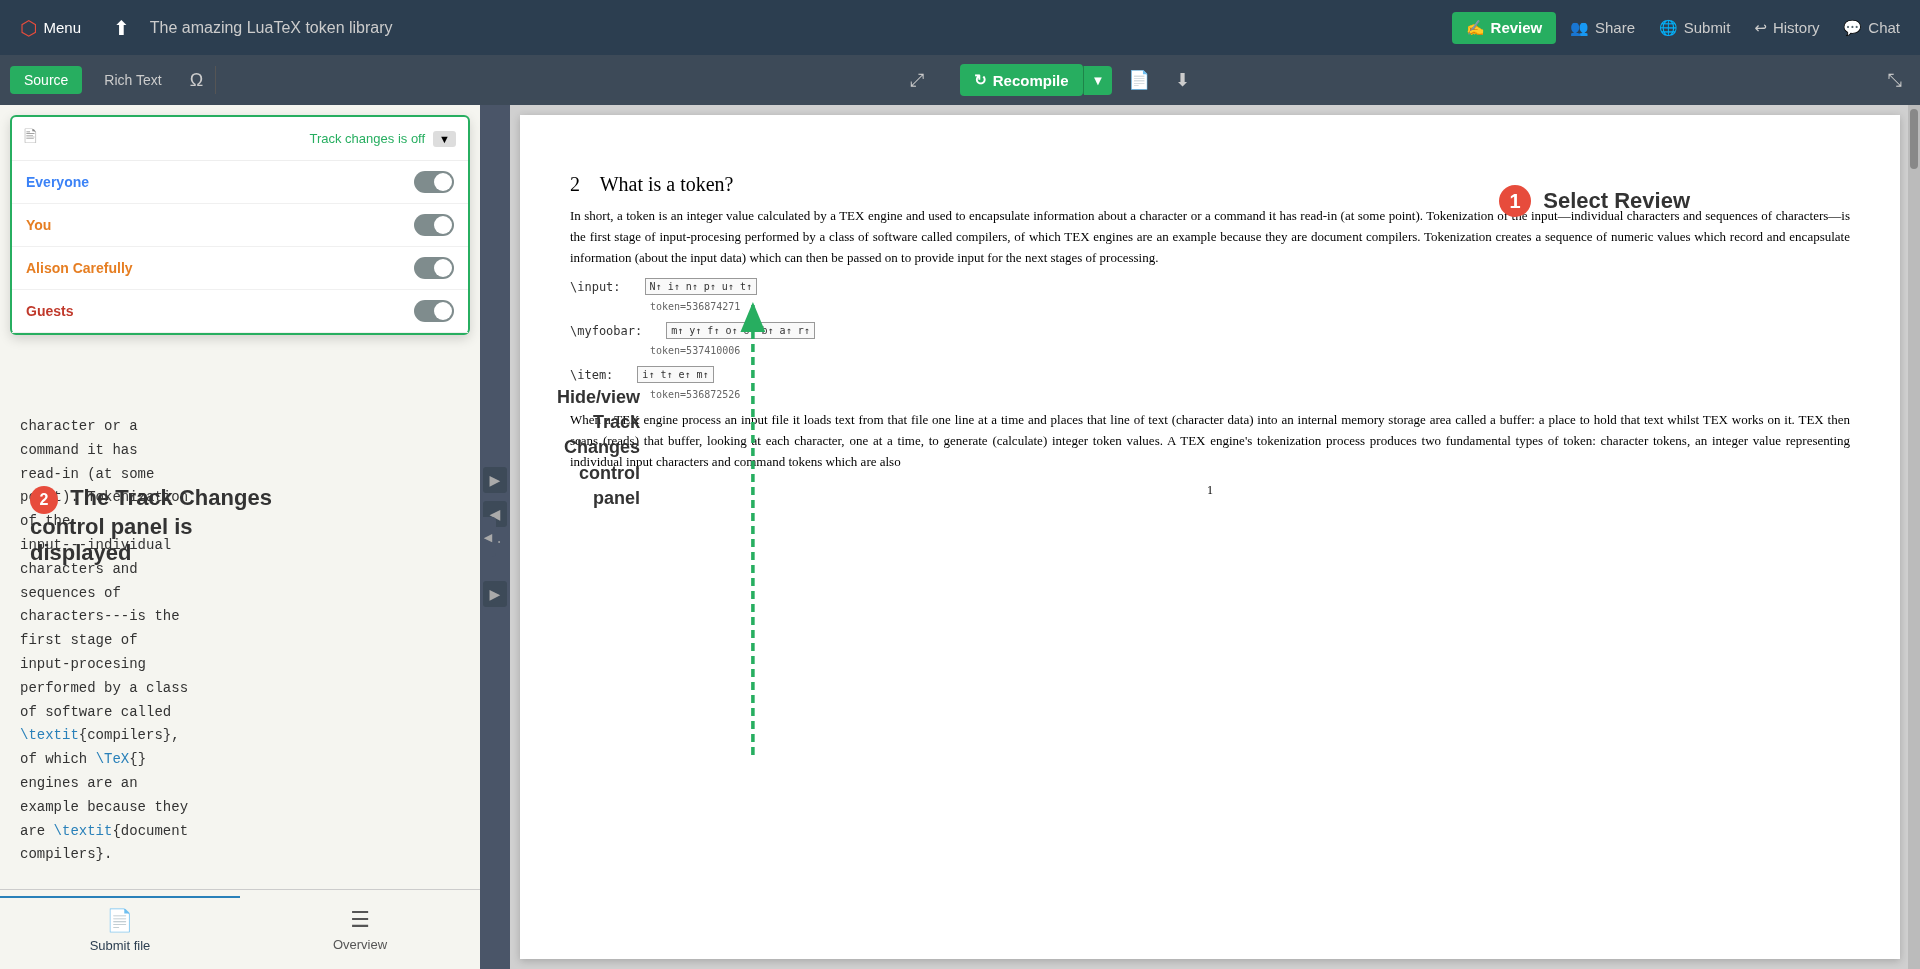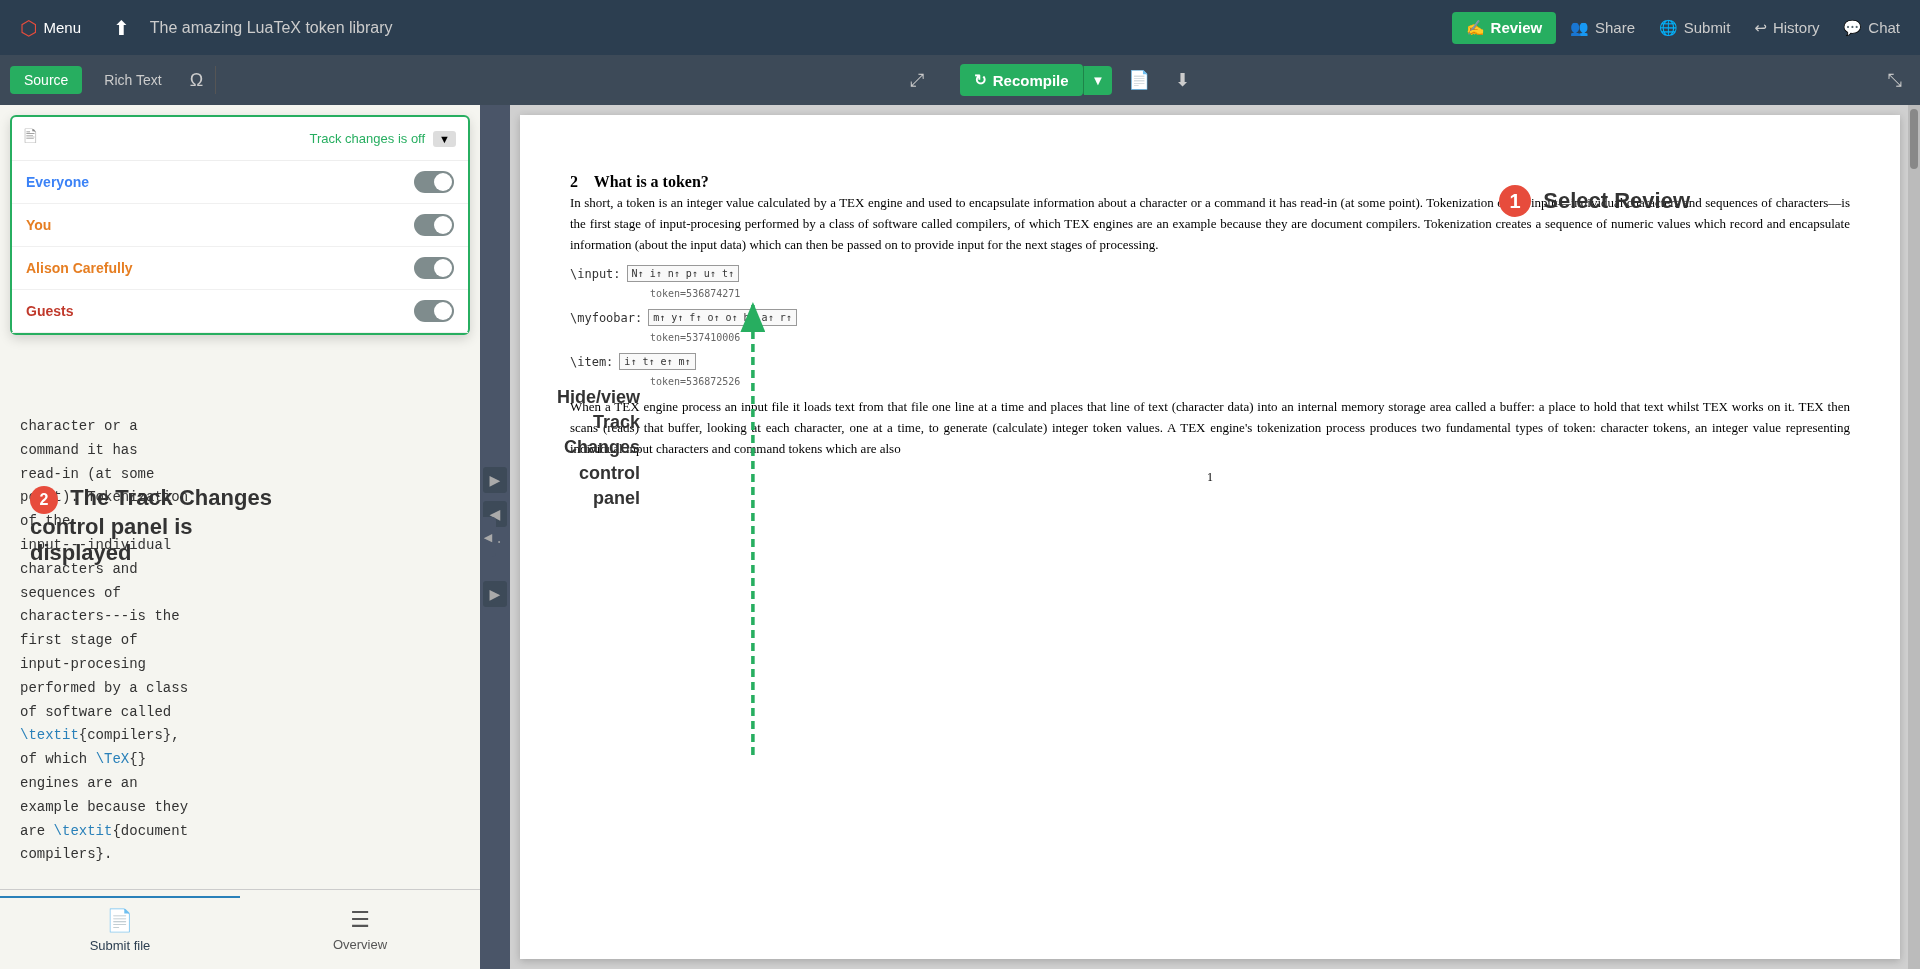--- a/index.html
+++ b/index.html
@@ -219,25 +219,25 @@
     .pdf-content {
       flex: 1;
       background: #fff;
       margin: 10px 20px 10px 10px;
       padding: 40px 50px;
       overflow-y: auto;
       box-shadow: 0 2px 8px rgba(0,0,0,0.2);
       font-family: 'Times New Roman', Times, serif;
     }
     .pdf-content h1 { font-size: 20px; font-weight: bold; margin-bottom: 6px; }
-    .pdf-content h2 { font-size: 16px; font-weight: bold; margin: 18px 0 2px; }
+    .pdf-content h2 { font-size: 20px; font-weight: normal; margin: 18px 0 10px; }
     .pdf-content p { font-size: 13px; line-height: 1.6; text-align: justify; margin-bottom: 10px; }
     .pdf-page-num { text-align: center; font-size: 12px; margin-top: 10px; }
     .code-block { font-family: monospace; font-size: 12px; margin: 10px 0; color: #333; }
-    .code-line { display: flex; align-items: center; gap: 6px; margin: 6px 0; }
+    .code-line { display: flex; align-items: center; gap: 24px; margin: 6px 0; }
     .token-box {
       border: 1px solid #999; padding: 2px 4px; font-size: 10px;
       background: #f9f9f9; display: inline-block;
     }
     .token-num { font-size: 10px; color: #666; }
 
     
     .pdf-annotation {
       position: absolute;
       top: 280px;

